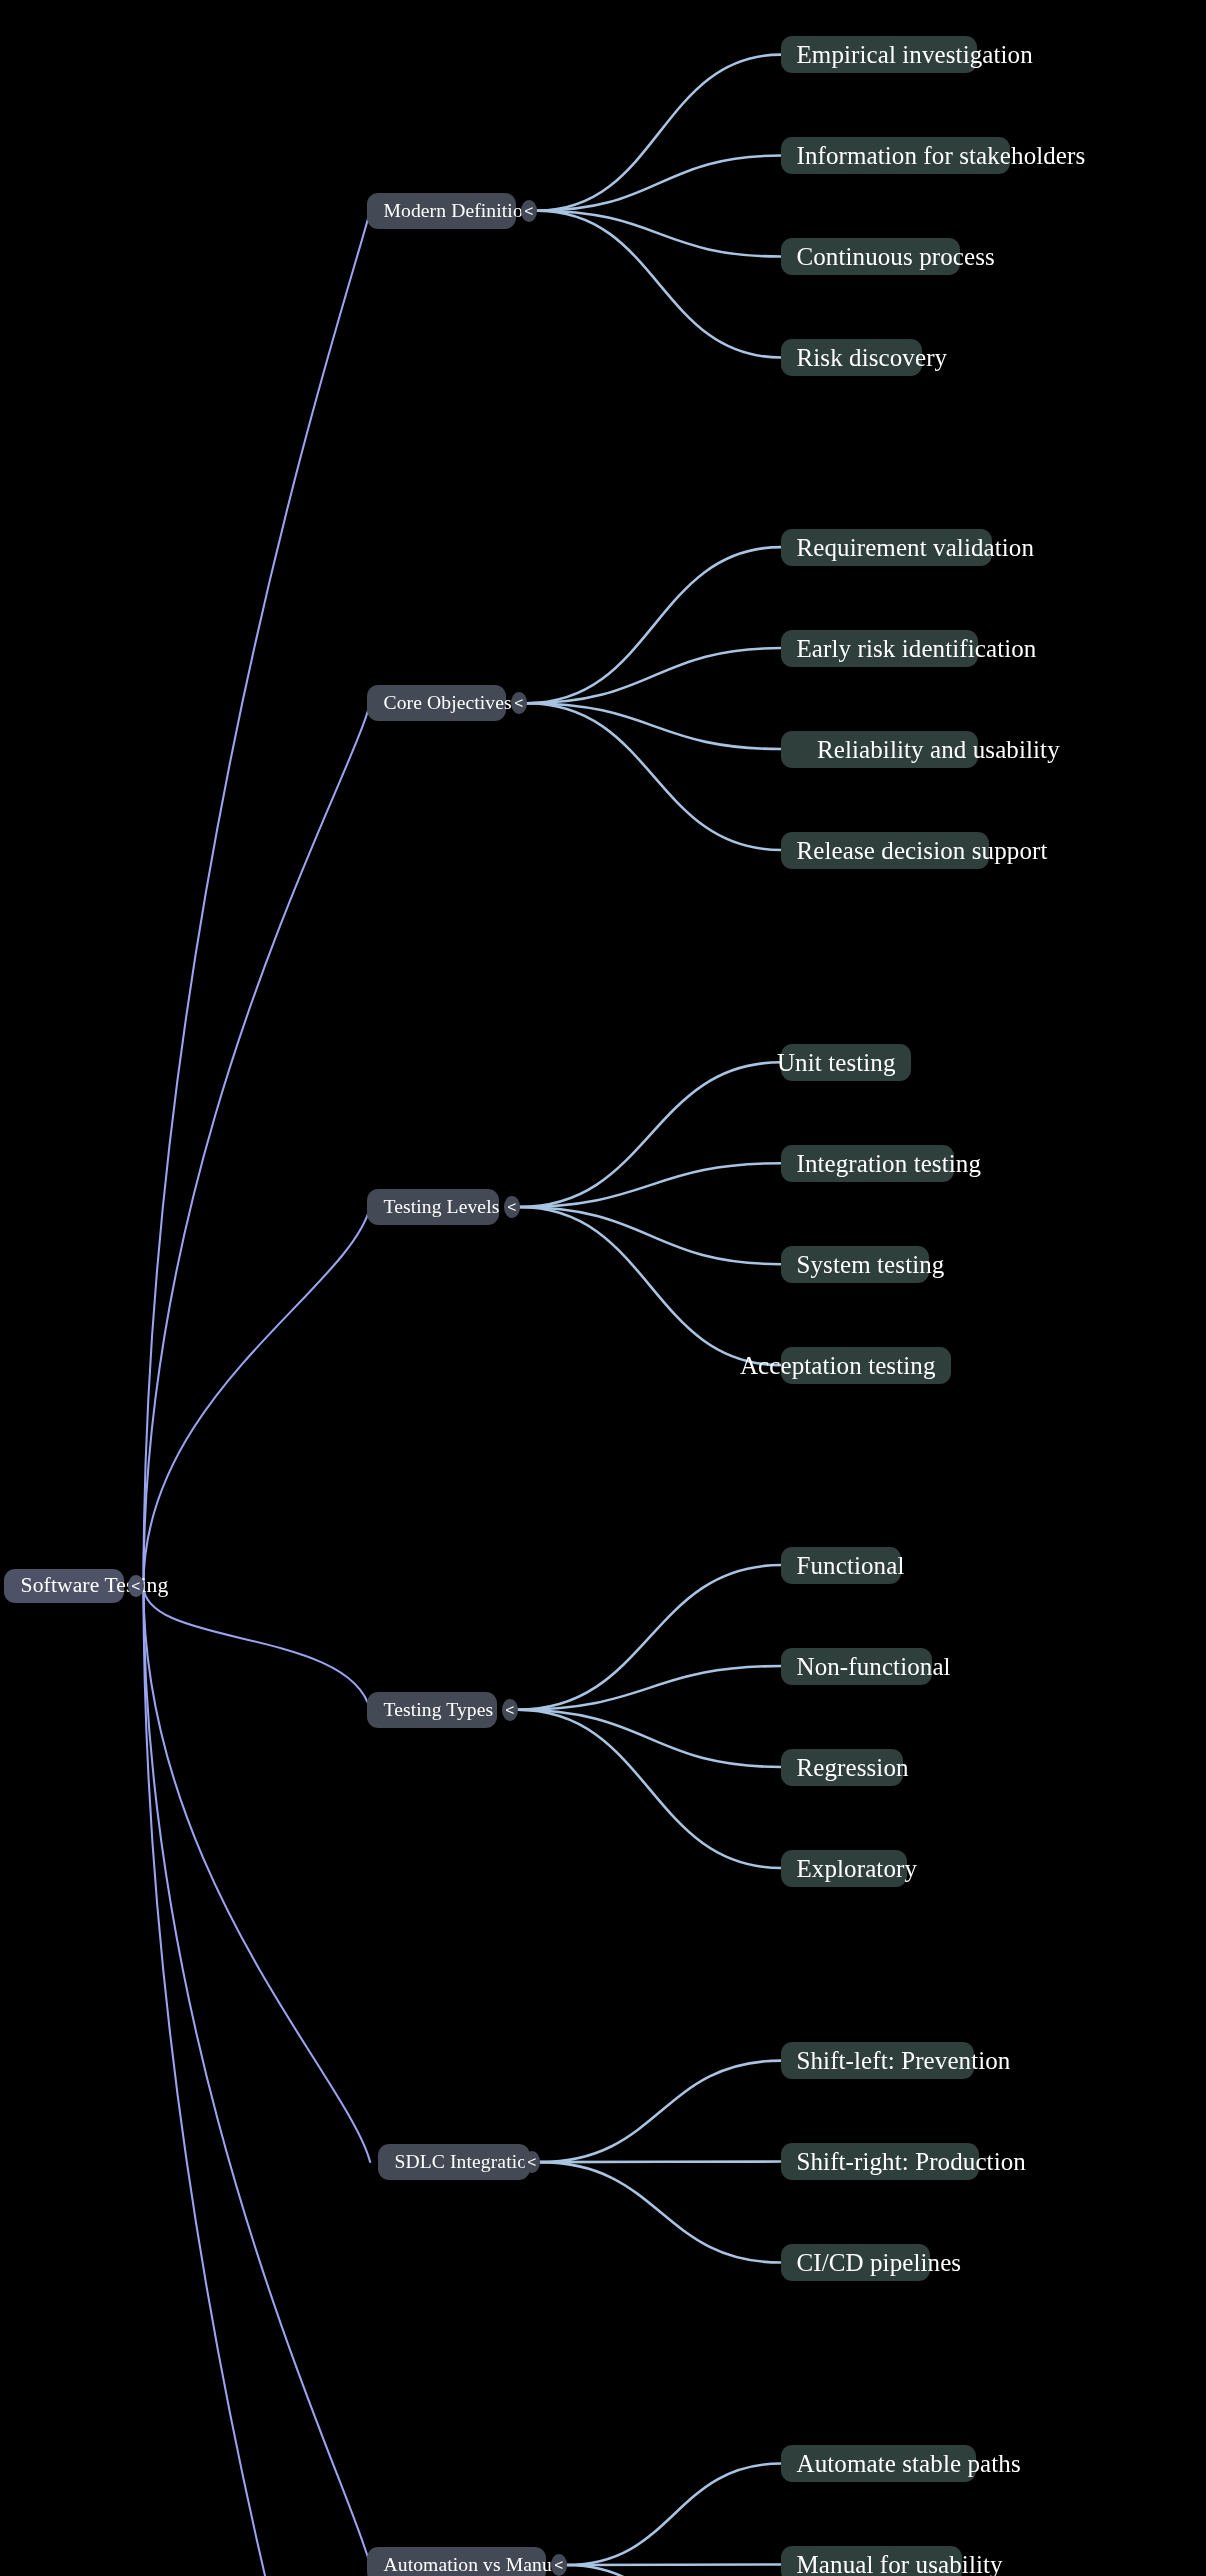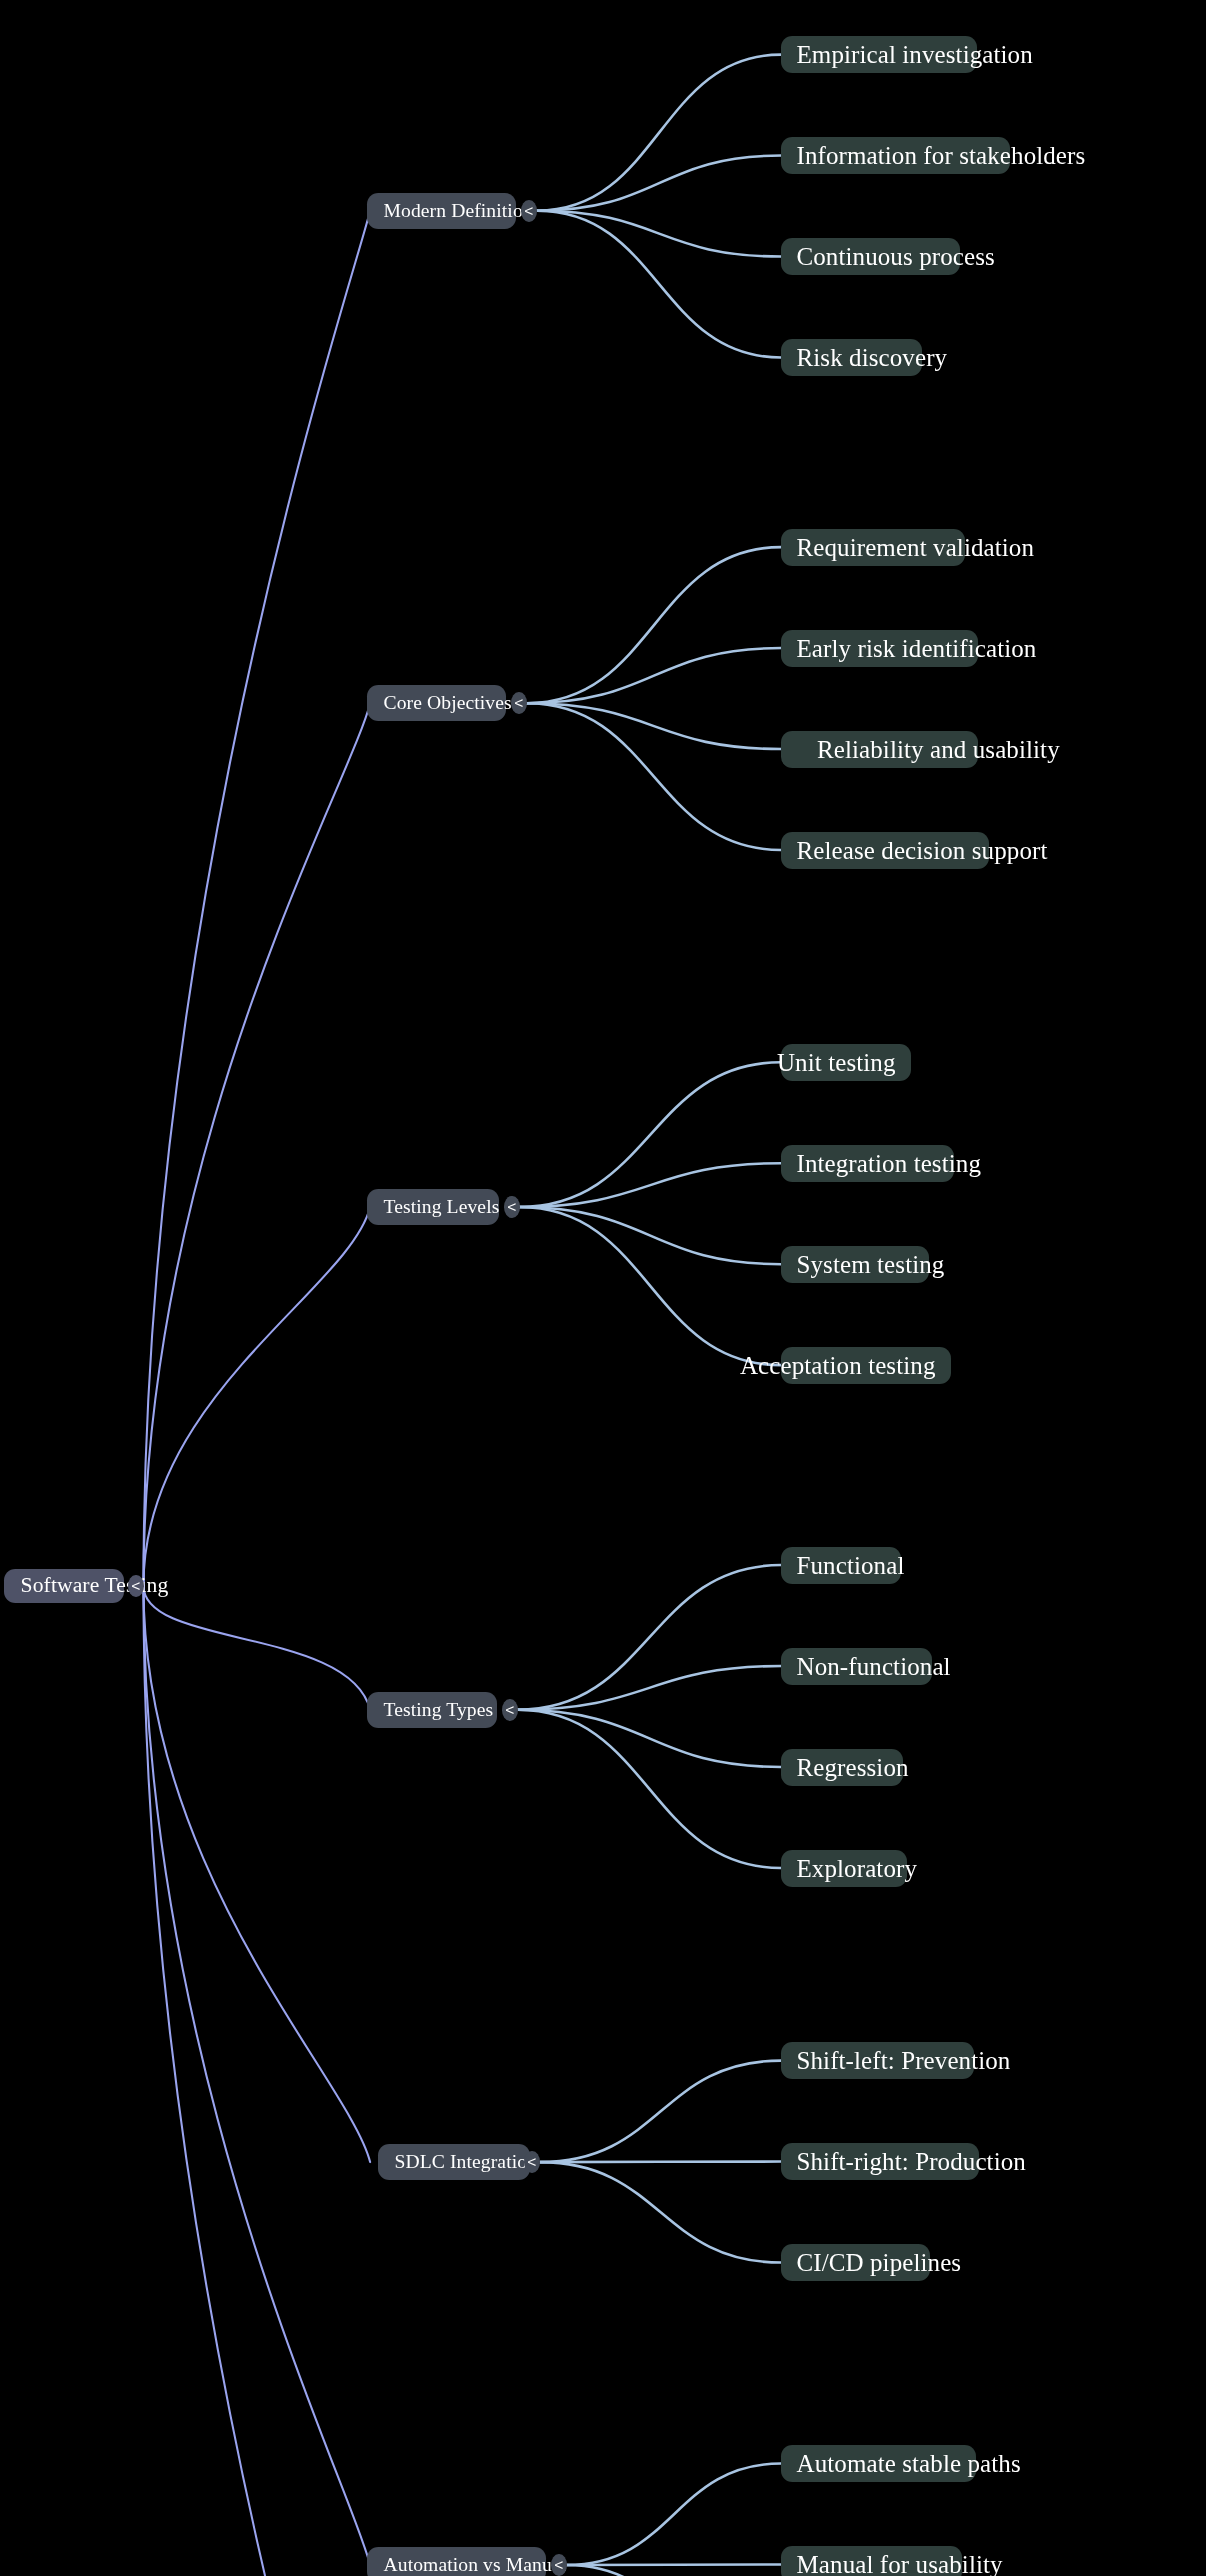--- a/index.html
+++ b/index.html
@@ -128,21 +128,21 @@
       <div class="node node-leaf" style="left: 781px; top: 238px; width: 179px; height: 37px;">
         <span class="node-label">Continuous process</span>
       </div>
       <div class="node node-leaf" style="left: 781px; top: 339px; width: 141px; height: 37px;">
         <span class="node-label">Risk discovery</span>
       </div>
       <div class="node node-branch" style="left: 367px; top: 685px; width: 139px; height: 36px;">
         <span class="node-label">Core Objectives</span>
       </div>
       <div class="toggle" style="left: 511px; top: 692px;">&lt;</div>
-      <div class="node node-leaf" style="left: 781px; top: 529px; width: 184px; height: 37px; text-align: right;">
+      <div class="node node-leaf" style="left: 781px; top: 529px; width: 211px; height: 37px; text-align: right;">
         <span class="node-label">Requirement validation</span>
       </div>
       <div class="node node-leaf" style="left: 781px; top: 630px; width: 197px; height: 37px;">
         <span class="node-label">Early risk identification</span>
       </div>
       <div class="node node-leaf" style="left: 781px; top: 731px; width: 197px; height: 37px; padding-left: 36px;">
         <span class="node-label">Reliability and usability</span>
       </div>
       <div class="node node-leaf" style="left: 781px; top: 832px; width: 208px; height: 37px;">
         <span class="node-label">Release decision support</span>

